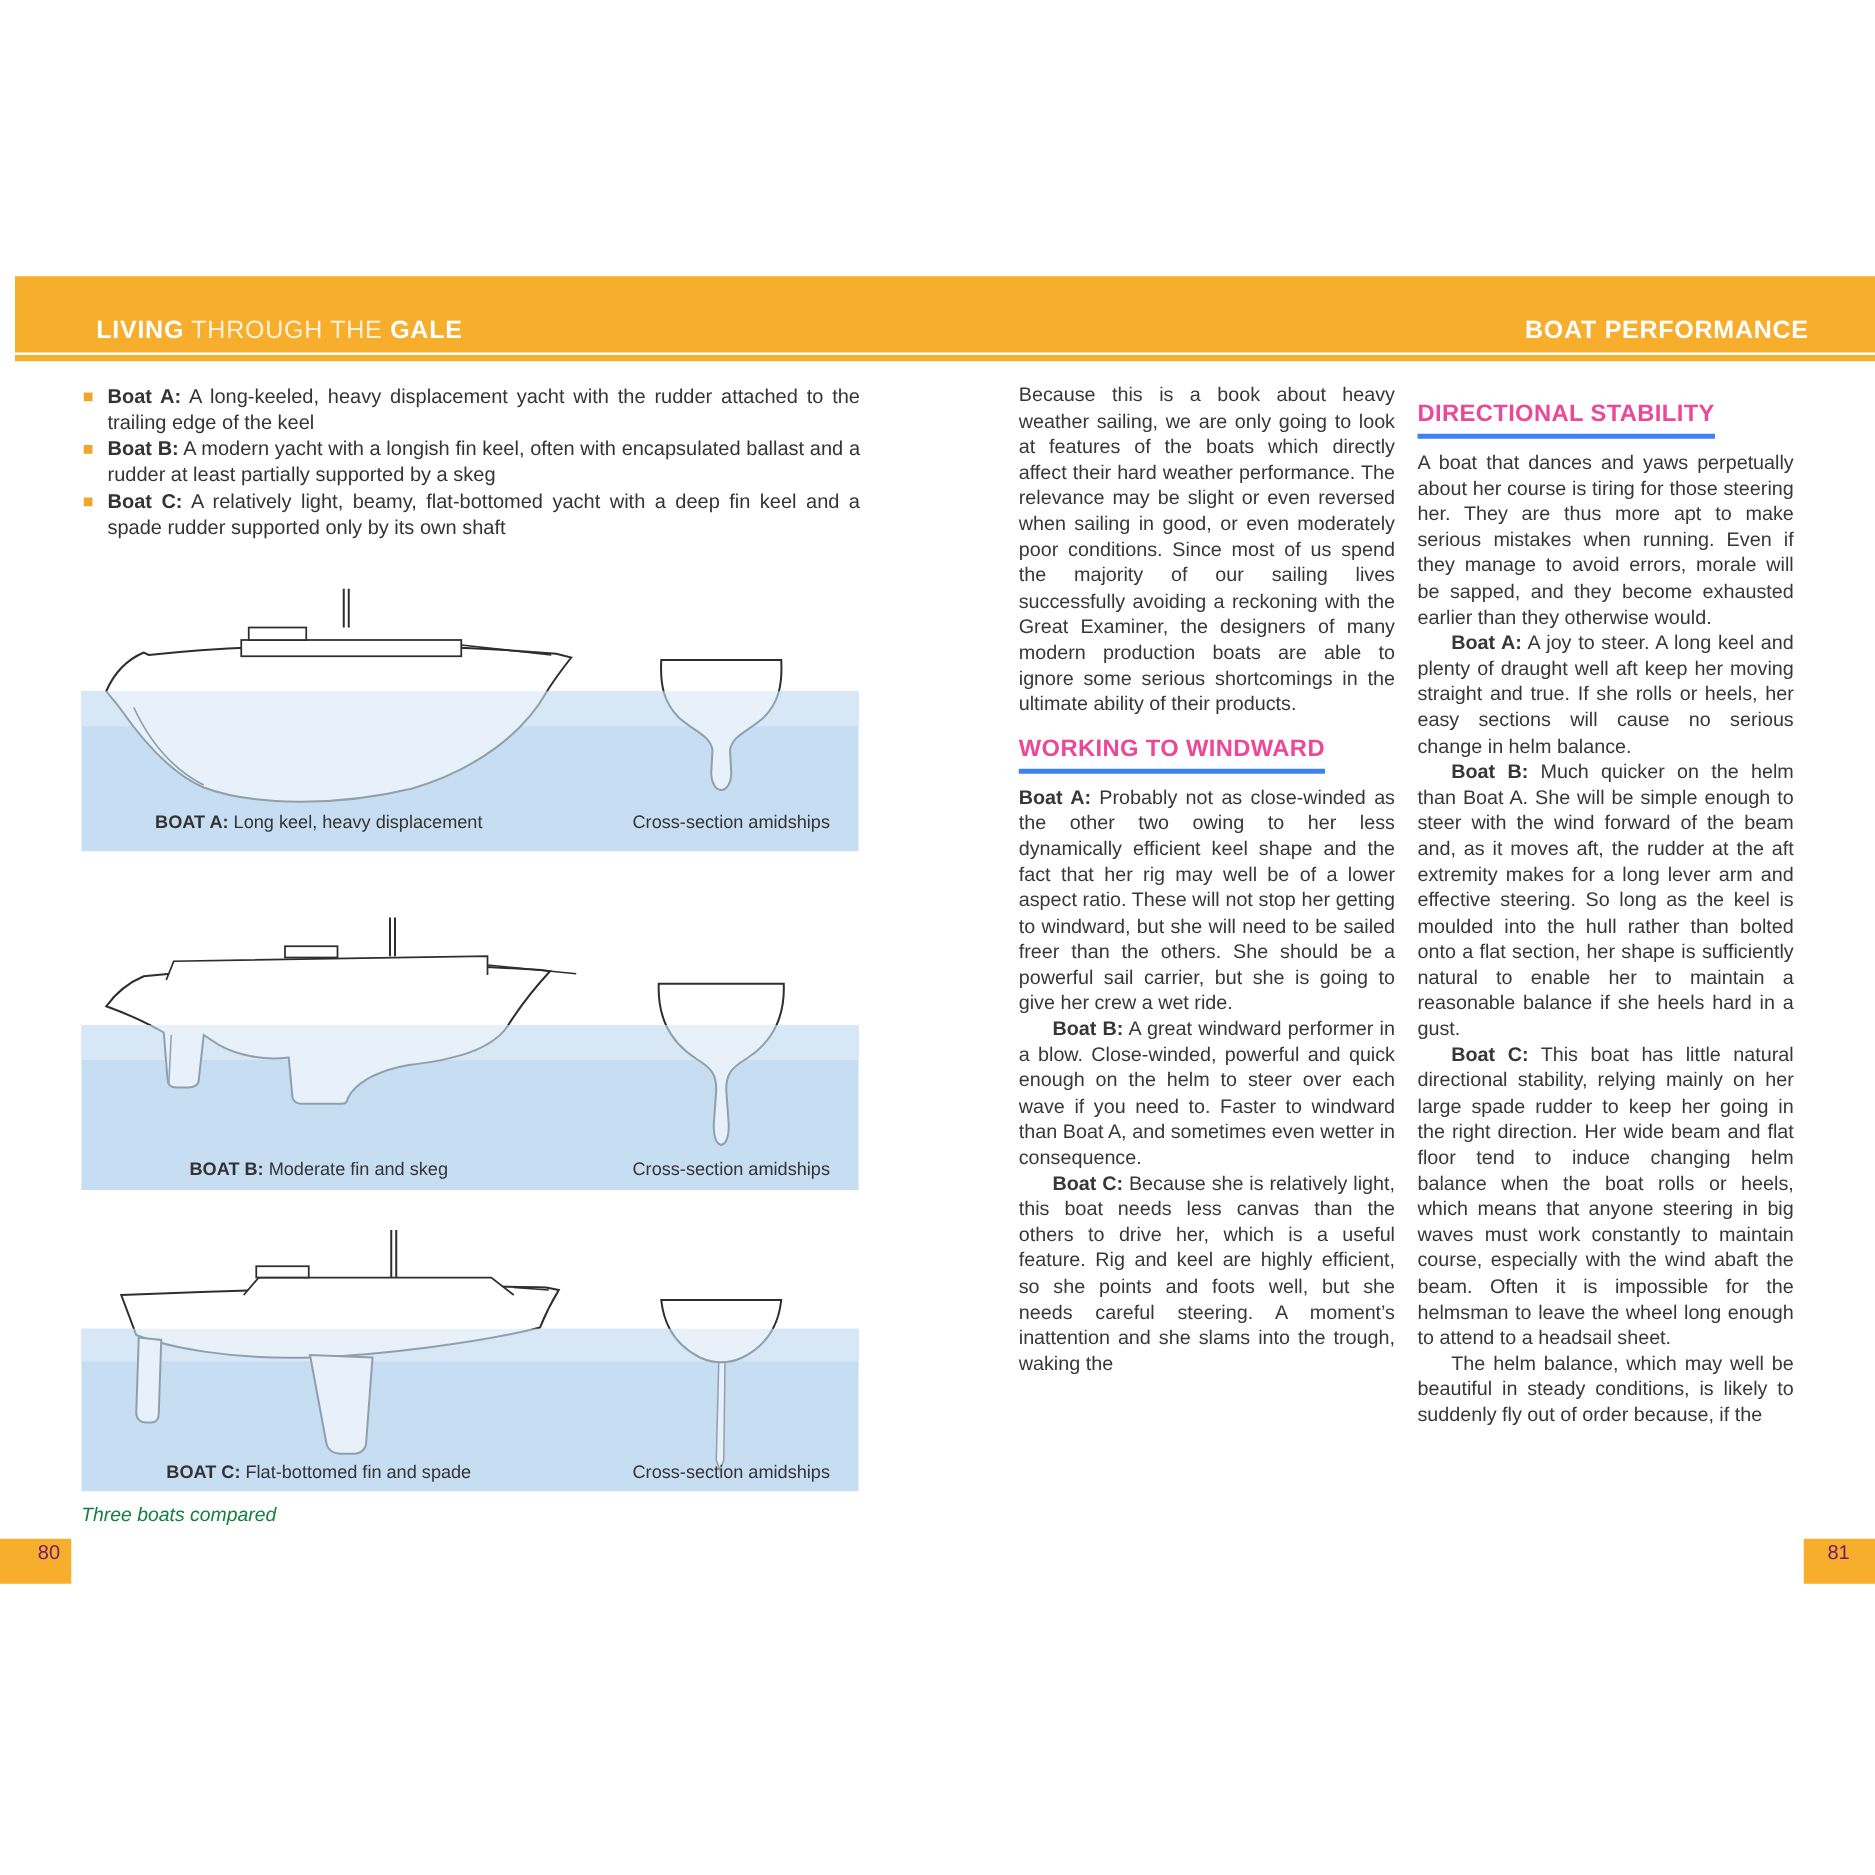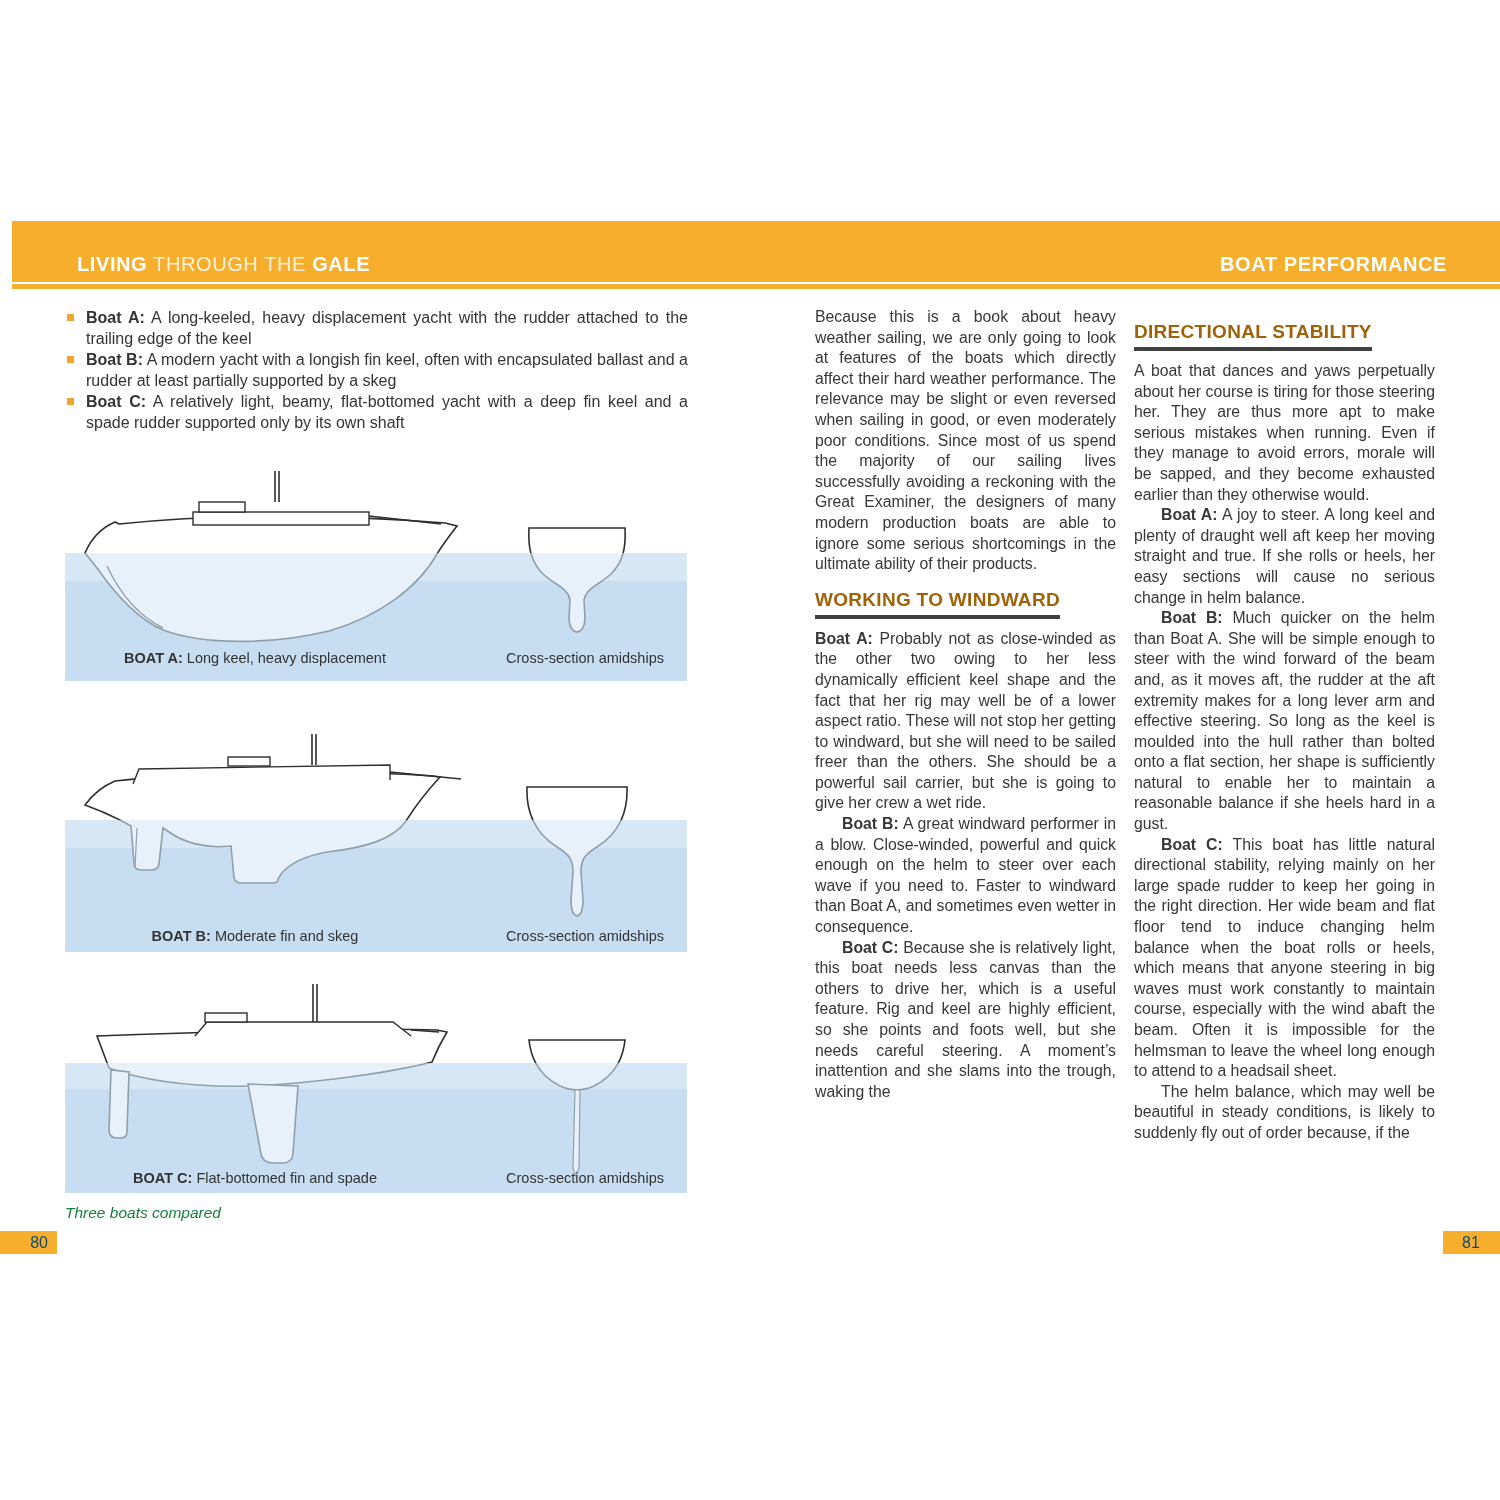--- a/index.html
+++ b/index.html
@@ -21,36 +21,36 @@
   .intro-block li{position:relative;padding-left:21px;text-align:justify;}
   .intro-block .sq{position:absolute;left:2px;top:7px;width:7px;height:7px;background:#F0A62A;}
 
   
   .fig{position:absolute;left:65px;width:622px;}
   .fig svg{position:absolute;left:0;top:0;}
   .figcap{position:absolute;font-size:14.5px;color:#333;white-space:nowrap;text-align:center;}
   .fig-note{position:absolute;left:65px;top:1204px;font-size:15.5px;font-style:italic;color:#15803d;}
 
   
-  .folio{position:absolute;top:1231px;width:57px;height:23px;background:#F6AE2C;color:#0c4a6e;
+  .folio{position:absolute;top:1231px;width:57px;height:36px;background:#F6AE2C;color:#701a75;
          font-size:16px;line-height:23px;}
   .folio.left{left:0;text-align:right;padding-right:0;}
   .folio.left span{margin-right:9px;}
   .folio.right{left:1443px;text-align:left;}
   .folio.right span{margin-left:19px;}
 
   
   .col{position:absolute;top:307px;width:301px;font-size:15.8px;line-height:20.6px;
        text-align:justify;color:#373737;}
   .col-mid{left:815px;}
   .col-right{left:1134px;}
   .col p{margin:0;}
   .col p.indent{text-indent:27px;}
   .col h2{display:inline-block;margin:14px 0 10px 0;font-size:19px;font-weight:bold;
-          color:#a16207;letter-spacing:.3px;border-bottom:4px solid #404040;padding-bottom:4px;
+          color:#ec4899;letter-spacing:.3px;border-bottom:4px solid #3b82f6;padding-bottom:4px;
           line-height:22px;text-align:right;}
   .b{font-weight:bold;}
 </style>
 </head>
 <body>
 
 <div class="page">
 
   <div class="band">
     <div class="rule"></div>

